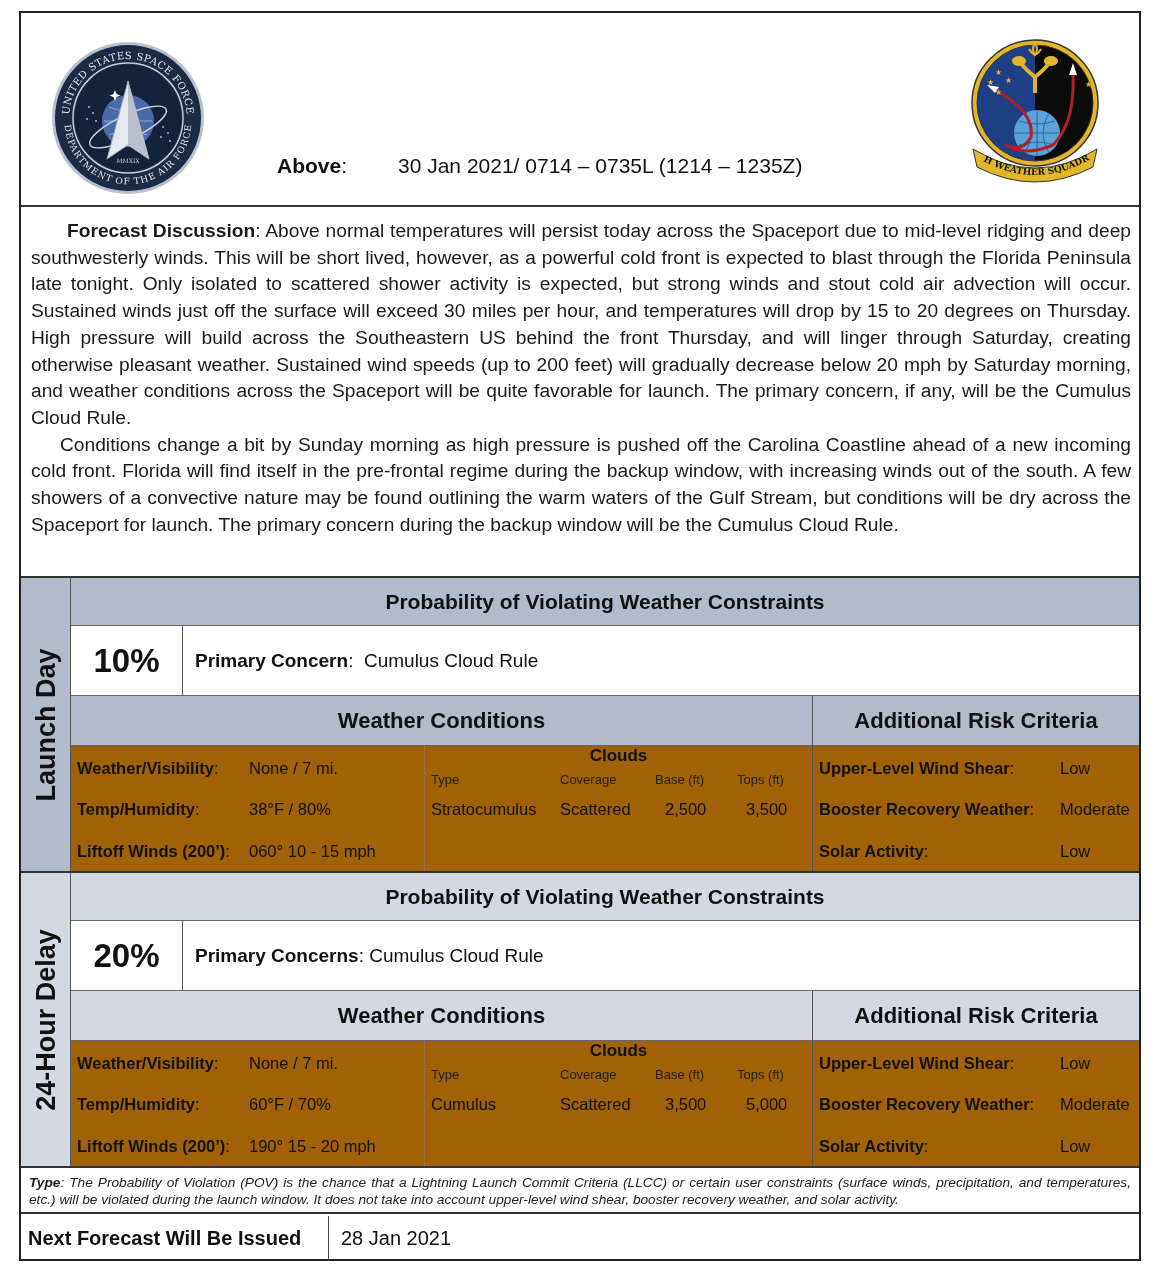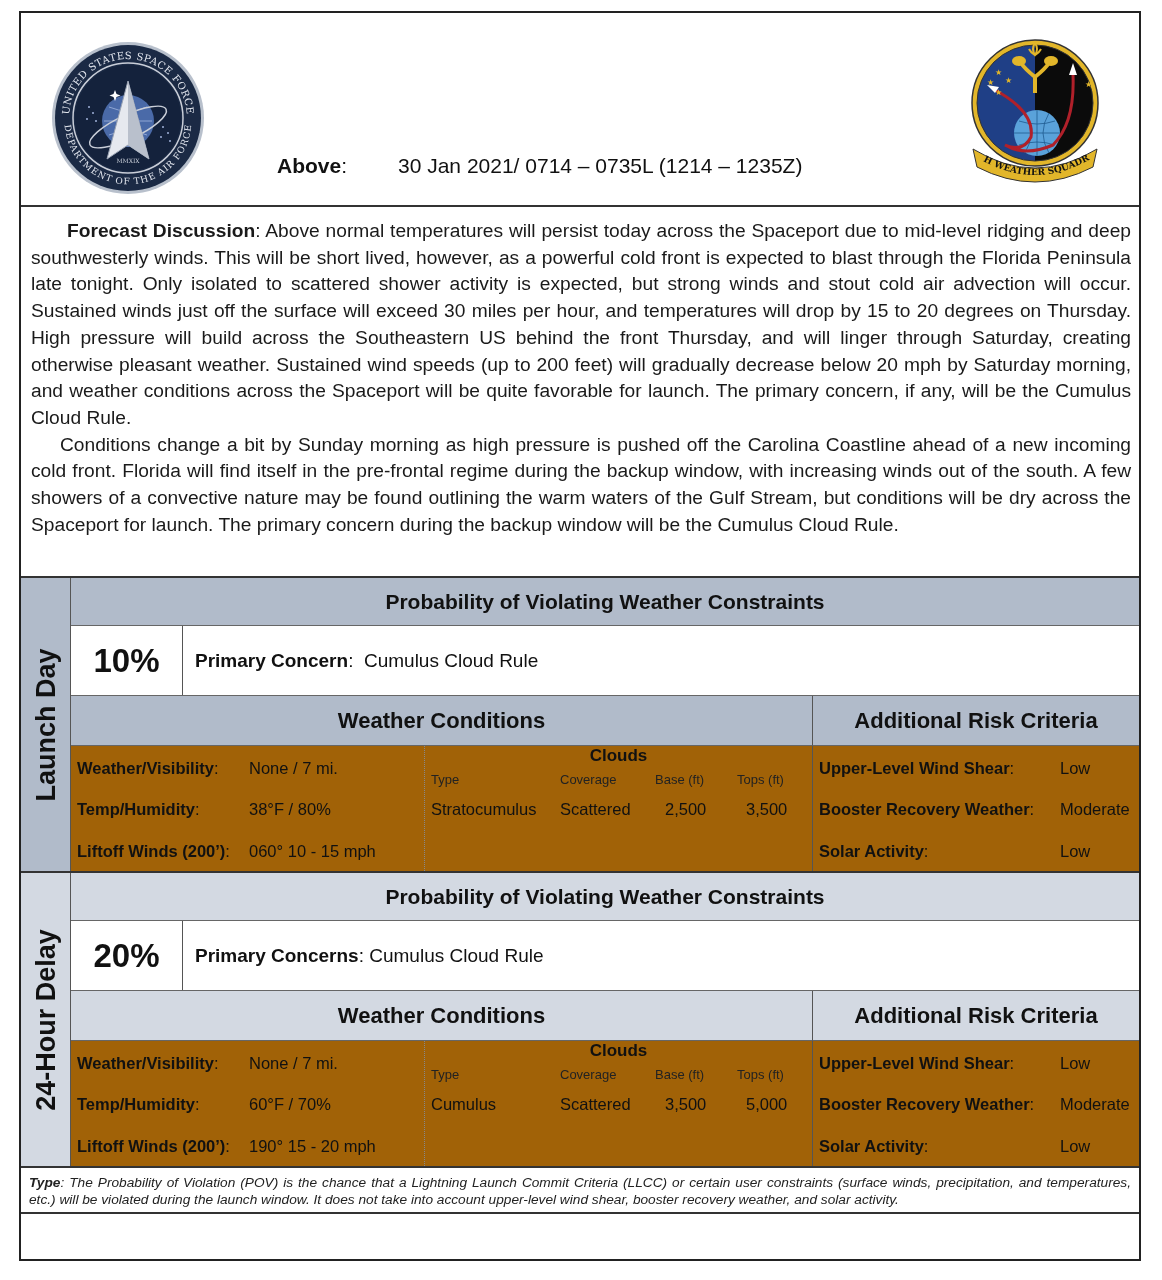--- a/index.html
+++ b/index.html
@@ -218,13 +218,17 @@
       <div class="arc-body">
         <div class="r" style="top:13px"><span class="k"><span>Upper-Level Wind Shear</span><span class="c">:</span></span><span>Low</span></div>
         <div class="r" style="top:54px"><span class="k"><span>Booster Recovery Weather</span><span class="c">:</span></span><span>Moderate</span></div>
         <div class="r" style="top:96px"><span class="k"><span>Solar Activity</span><span class="c">:</span></span><span>Low</span></div>
       </div>
     </div>
   </div>
 
   <div class="note"><b>Type</b>: <span>The Probability of Violation (POV) is the chance that a Lightning Launch Commit Criteria (LLCC) or certain user constraints (surface winds, precipitation, and temperatures, etc.) will be violated during the launch window. It does not take into account upper-level wind shear, booster recovery weather, and solar activity.</span></div>
 
+  <div class="next">
+    <div class="lbl">Next Forecast Will Be Issued</div>
+    <div class="val">28 Jan 2021</div>
+  </div>
 </div>
 
 </body></html>

